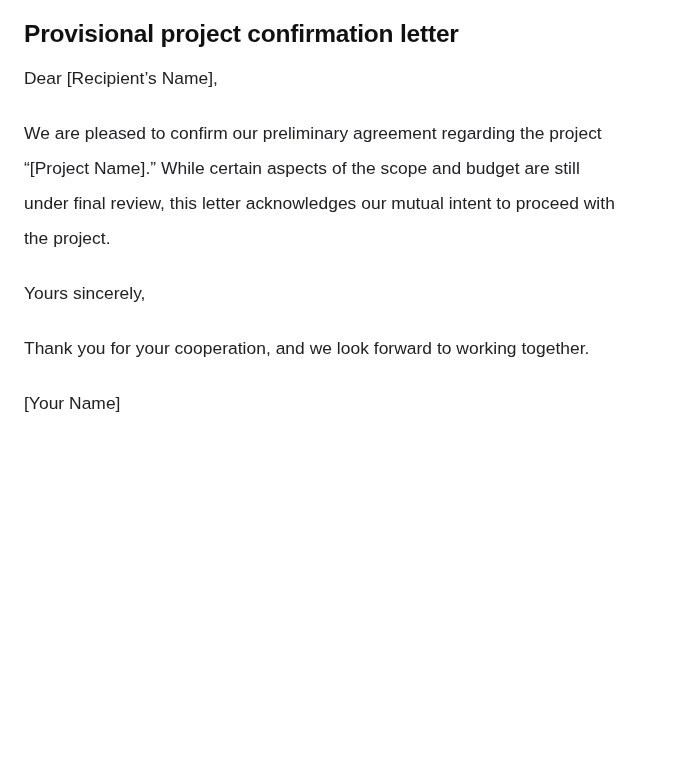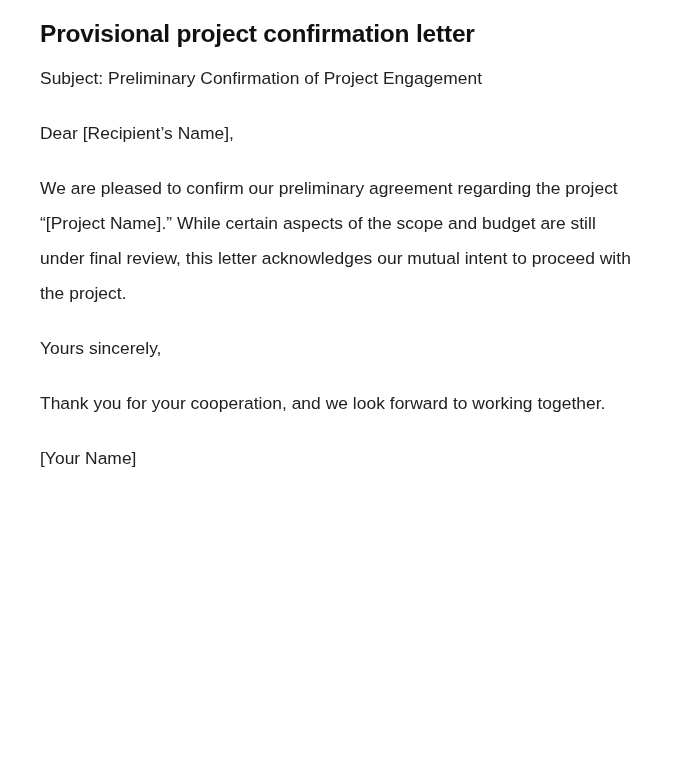--- a/index.html
+++ b/index.html
@@ -11,21 +11,21 @@
     width: 700px;
     height: 782px;
     font-family: "Liberation Sans", "DejaVu Sans", sans-serif;
     color: #202124;
     -webkit-font-smoothing: antialiased;
     overflow: hidden;
   }
   .letter {
     box-sizing: border-box;
     width: 700px;
-    padding: 18px 40px 0 40px;
+    padding: 18px 40px 0 24px;
   }
   .letter-title {
     font-size: 24.5px;
     font-weight: 700;
     line-height: 1.28;
     letter-spacing: -0.2px;
     color: #111111;
     margin: 0 0 12px 0;
     white-space: nowrap;
   }
@@ -46,21 +46,20 @@
 </style>
 </head>
 <body>
 
 <div class="letter">
 
   <h1 class="letter-title">Provisional project confirmation letter</h1>
 
   <div class="letter-body">
 
-    <p class="para">Subject: Preliminary Confirmation of Project Engagement</p>
 
     <p class="para">Dear [Recipient’s Name],</p>
 
     <p class="para">We are pleased to confirm our preliminary agreement regarding the project “[Project Name].” While certain aspects of the scope and budget are still under final review, this letter acknowledges our mutual intent to proceed with the project.</p>
 
 
     <p class="para">Yours sincerely,</p>
 
     <p class="para">Thank you for your cooperation, and we look forward to working together.</p>
 

